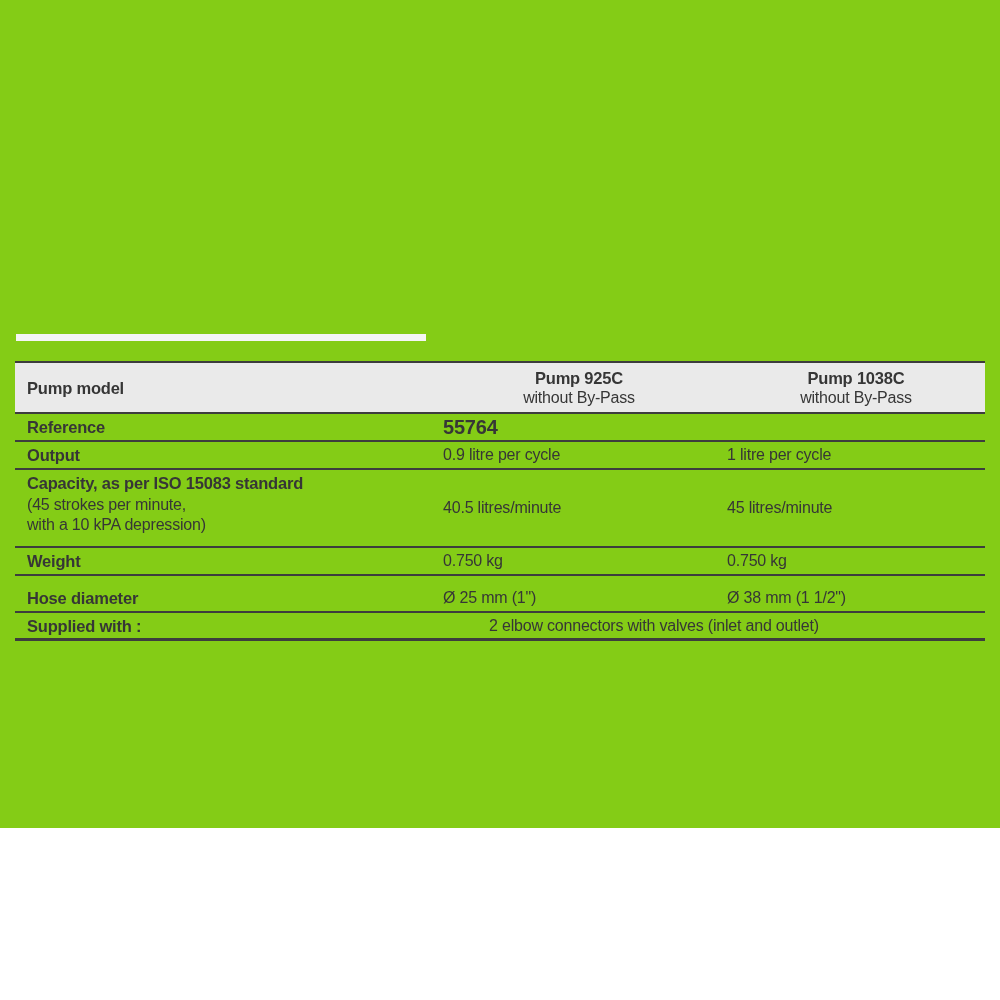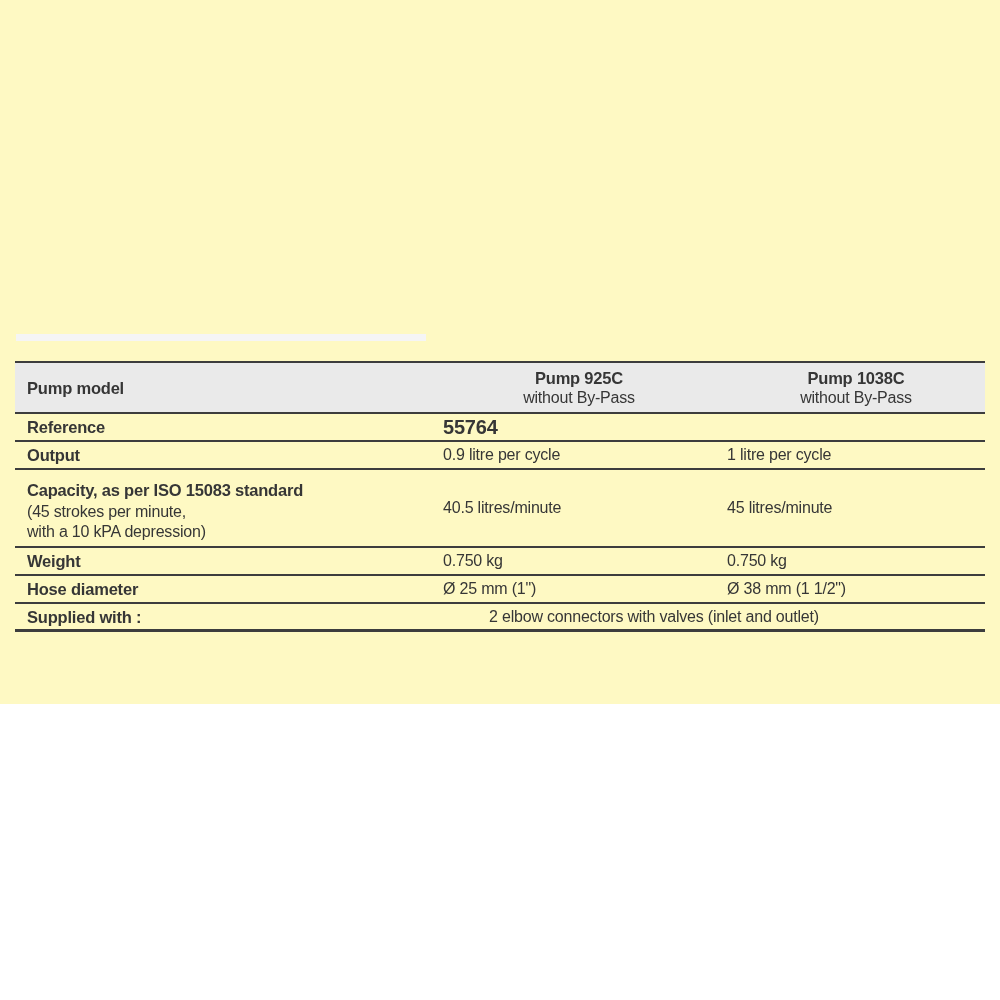--- a/index.html
+++ b/index.html
@@ -3,22 +3,22 @@
 <meta charset="utf-8">
 <style>
   html, body {
     margin: 0;
     padding: 0;
     background: #ffffff;
   }
   .page {
     position: relative;
     width: 1000px;
-    height: 704px;
-    background: #fef9c3;
+    height: 828px;
+    background: #84cc16;
     overflow: hidden;
     font-family: "Liberation Sans", sans-serif;
     color: #363636;
     letter-spacing: -0.2px;
   }
   .scan-artifact {
     position: absolute;
     left: 16px;
     top: 334px;
     width: 410px;
@@ -57,25 +57,25 @@
     align-items: center;
   }
   .label { font-weight: 700; font-size: 16.5px; }
   .model-name { font-weight: 700; font-size: 16.5px; }
   .model-sub { font-weight: 400; }
   .bold-val { font-weight: 700; font-size: 20px; }
   .h-reference { height: 28px; }
   .h-output { height: 28px; }
   .h-capacity { height: 78px; }
   .h-weight { height: 28px; }
-  .h-hose { height: 28px; }
+  .h-hose { height: 28px; margin-top: 9px; }
   .h-supplied { height: 25px; gap: 46px; }
   .capacity-label {
     display: block;
-    padding-top: 10px;
+    padding-top: 3px;
     align-items: flex-start;
     line-height: 20.5px;
   }
   .capacity-label .sub { font-weight: 400; font-size: 16px; display: block; }
   .row-supplied {
     grid-template-columns: 416px 554px;
   }
 </style>
 </head>
 <body>

